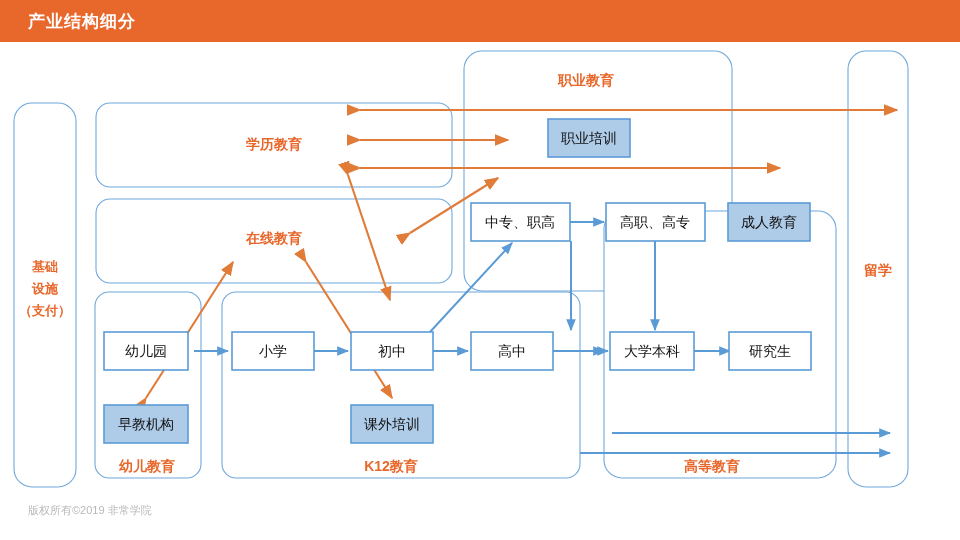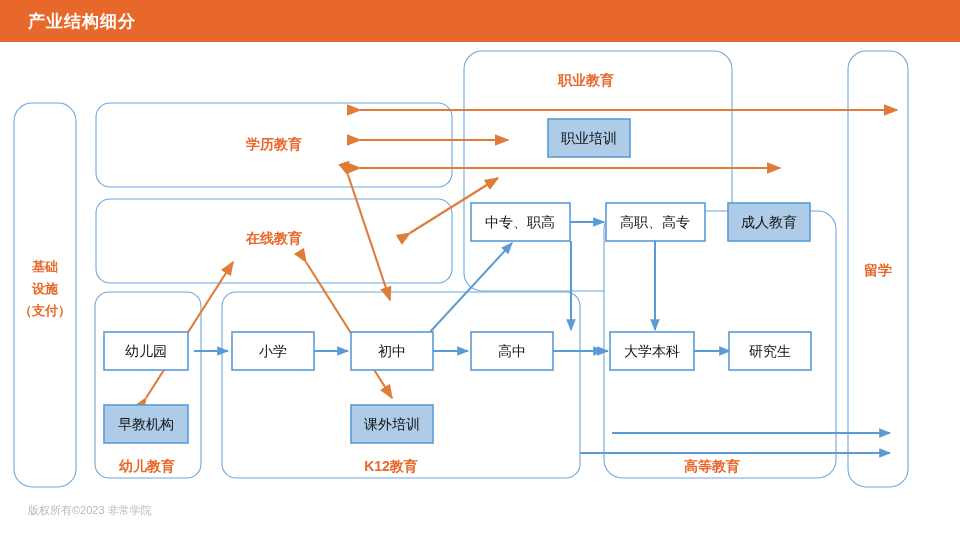--- a/index.html
+++ b/index.html
@@ -20,21 +20,21 @@
   .bl{stroke:#5b9bd5;stroke-width:2;fill:none;}
   .ol{stroke:#e07b38;stroke-width:2.1;fill:none;}
 </style>
 </head>
 <body>
 
 <div id="stage">
 
   <div class="header-bar"></div>
   <div class="header-title">产业结构细分</div>
-  <div class="footer">版权所有©2023 非常学院</div>
+  <div class="footer">版权所有©2019 非常学院</div>
 
   <svg class="diagram" viewBox="0 0 960 540">
     <defs>
       <marker id="oArrow" viewBox="0 0 10 10" refX="9" refY="5" markerWidth="7" markerHeight="7" orient="auto-start-reverse">
         <path d="M0,1 L10,5 L0,9 z" fill="#e07b38"></path>
       </marker>
       <marker id="oArrowS" viewBox="0 0 10 10" refX="1" refY="5" markerWidth="7" markerHeight="7" orient="auto-start-reverse">
         <path d="M10,1 L0,5 L10,9 z" fill="#e07b38"></path>
       </marker>
       <marker id="bArrow" viewBox="0 0 10 10" refX="9" refY="5" markerWidth="6" markerHeight="6" orient="auto-start-reverse">

